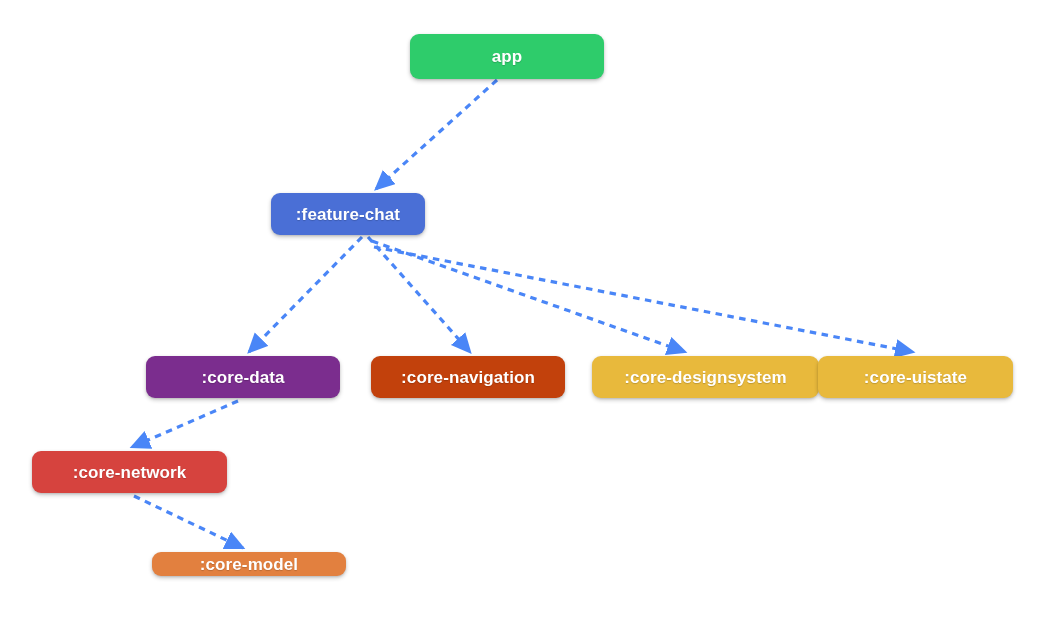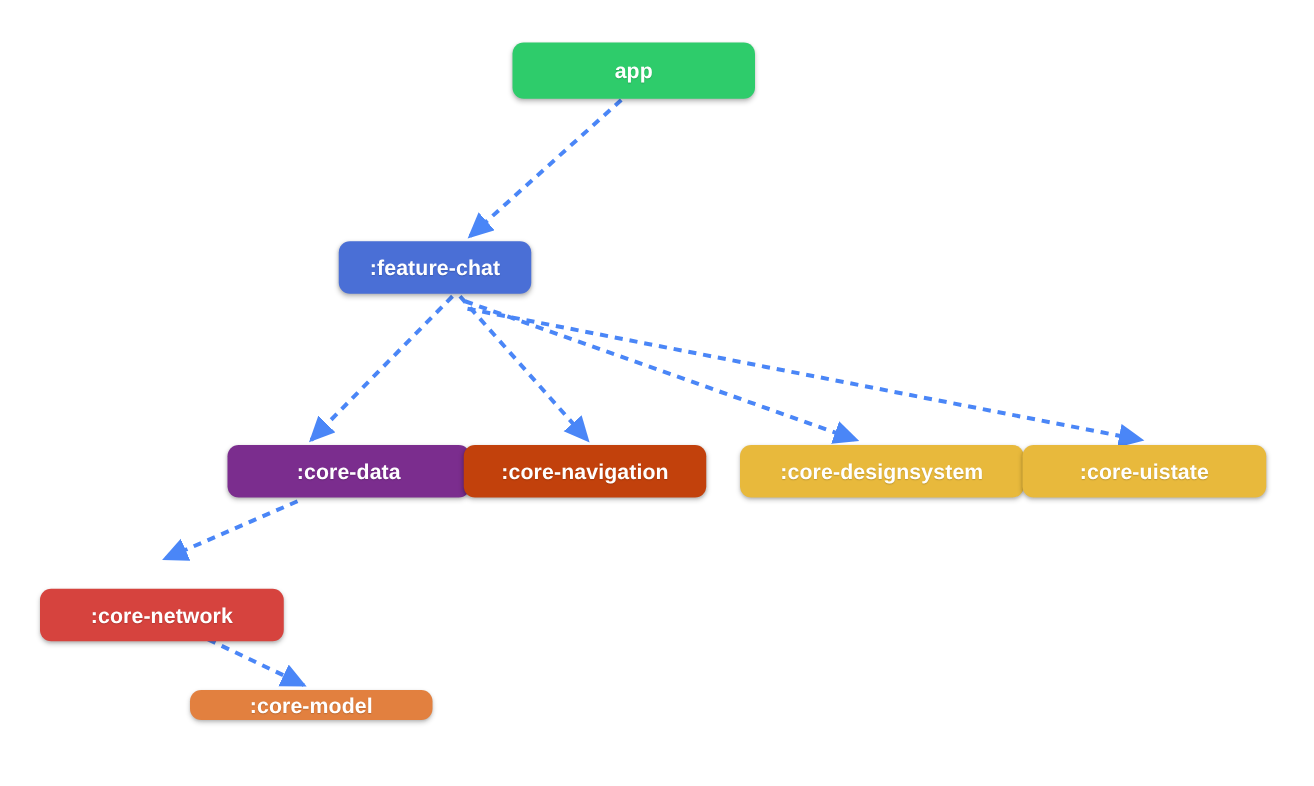--- a/index.html
+++ b/index.html
@@ -69,32 +69,32 @@
         <line x1="134" y1="496" x2="243" y2="548" stroke="#4a86f7" stroke-width="3.2" stroke-dasharray="6.5 5.5" stroke-linecap="butt" marker-end="url(#arrowhead)"></line>
       </g>
   </svg>
 
   <div class="graph-node" style="left: 398px; top: 34px; width: 194px; height: 45px; background: rgb(46, 204, 107); margin-left: 12px;">
     <span class="node-label">app</span>
   </div>
   <div class="graph-node" style="left: 271px; top: 193px; width: 154px; height: 42px; background: rgb(74, 111, 214);">
     <span class="node-label">:feature-chat</span>
   </div>
-  <div class="graph-node" style="left: 146px; top: 356px; width: 194px; height: 42px; background: rgb(123, 45, 142); margin-left: 36px;">
+  <div class="graph-node" style="left: 146px; top: 356px; width: 194px; height: 42px; background: rgb(123, 45, 142);">
     <span class="node-label">:core-data</span>
   </div>
   <div class="graph-node" style="left: 371px; top: 356px; width: 194px; height: 42px; background: #c2410c;">
     <span class="node-label">:core-navigation</span>
   </div>
   <div class="graph-node" style="left: 592px; top: 356px; width: 227px; height: 42px; background: rgb(232, 185, 60);">
     <span class="node-label">:core-designsystem</span>
   </div>
   <div class="graph-node" style="left: 818px; top: 356px; width: 195px; height: 42px; background: rgb(232, 185, 60);">
     <span class="node-label">:core-uistate</span>
   </div>
-  <div class="graph-node" style="left: 32px; top: 451px; width: 195px; height: 42px; background: rgb(214, 67, 62); margin-top: 20px;">
+  <div class="graph-node" style="left: 32px; top: 451px; width: 195px; height: 42px; background: rgb(214, 67, 62);">
     <span class="node-label">:core-network</span>
   </div>
   <div class="graph-node" style="left: 152px; top: 552px; width: 194px; height: 24px; background: rgb(226, 128, 63);">
     <span class="node-label">:core-model</span>
   </div>
 
 </div>
 
 </body></html>

